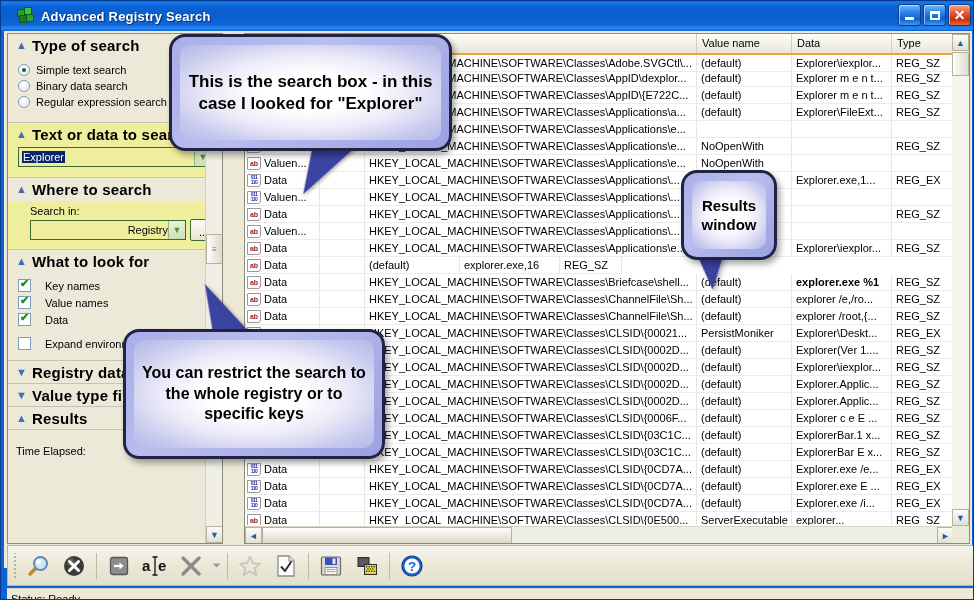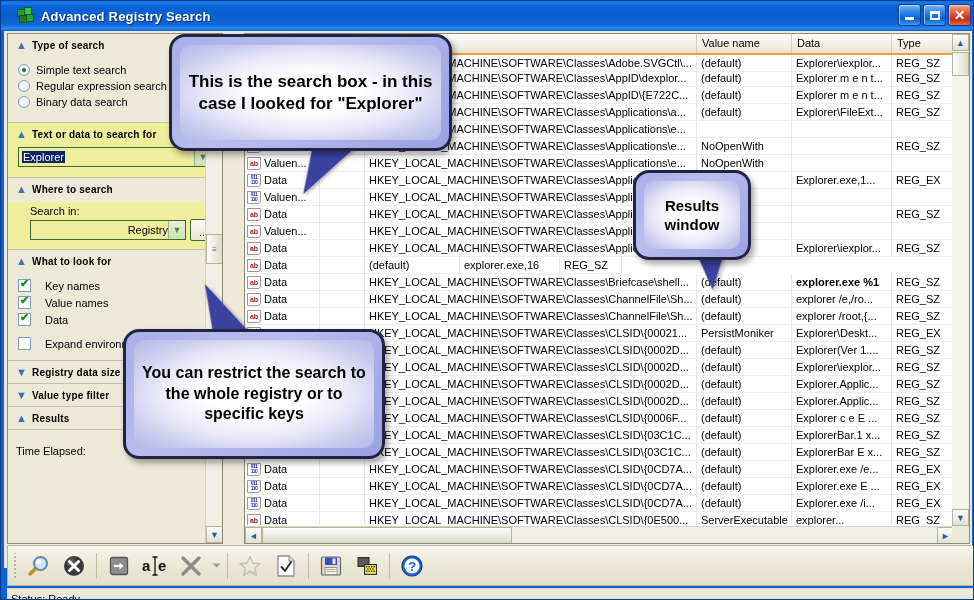--- a/index.html
+++ b/index.html
@@ -92,21 +92,21 @@
   .section-head {
     display: flex; align-items: center;
     height: 22px; padding-left: 8px;
     cursor: pointer;
   }
   .chev {
     color: #3f6fb5; font-size: 11px; font-weight: bold;
     width: 16px; display: inline-block; line-height: 1;
   }
   .section-title {
-    font-weight: bold; font-size: 10px; color: #000;
+    font-weight: bold; font-size: 15px; color: #000;
     letter-spacing: 0.2px;
   }
   .section-body { padding: 2px 8px 8px 10px; }
 
   
   .radio-row { display: flex; align-items: center; height: 16px; cursor: pointer; }
   .radio {
     width: 12px; height: 12px; border-radius: 50%;
     border: 1px solid #7f9db9;
     background: radial-gradient(circle at 35% 32%, #ffffff 0%, #eef3f8 55%, #dde6ef 100%);
@@ -342,21 +342,21 @@
   #callout-search .callout-inner { font-size: 17px; }
   #callout-search-tail {
     left: 300px; top: 145px;
     border-left: 14px solid transparent;
     border-right: 30px solid transparent;
     border-top: 48px solid #3b43a0;
     filter: drop-shadow(2px 2px 2px rgba(0,0,0,0.3));
     transform: skewX(-26deg);
   }
 
-  #callout-results { left: 632px; top: 169px; width: 118px; height: 90px; }
+  #callout-results { left: 680px; top: 169px; width: 96px; height: 90px; }
   #callout-results .callout-inner { font-size: 15px; }
   #callout-results-tail {
     left: 700px; top: 254px;
     border-left: 8px solid transparent;
     border-right: 18px solid transparent;
     border-top: 35px solid #3b43a0;
     filter: drop-shadow(2px 2px 2px rgba(0,0,0,0.3));
     transform: skewX(12deg);
   }
 
@@ -406,25 +406,25 @@
           <span class="chev">▲</span>
           <span class="section-title">Type of search</span>
         </div>
         <div class="section-body" style="padding-top:6px;padding-bottom:12px;">
           <div class="radio-row">
             <span class="radio on"></span>
             <span class="radio-label">Simple text search</span>
           </div>
           <div class="radio-row">
             <span class="radio"></span>
-            <span class="radio-label">Regular expression search</span>
+            <span class="radio-label">Binary data search</span>
           </div>
           <div class="radio-row">
             <span class="radio"></span>
-            <span class="radio-label">Binary data search</span>
+            <span class="radio-label">Regular expression search</span>
           </div>
         </div>
       </div>
 
       <div class="section yellow">
         <div class="section-head">
           <span class="chev">▲</span>
           <span class="section-title">Text or data to search for</span>
         </div>
         <div class="section-body" style="padding:2px 10px 10px 10px;">

